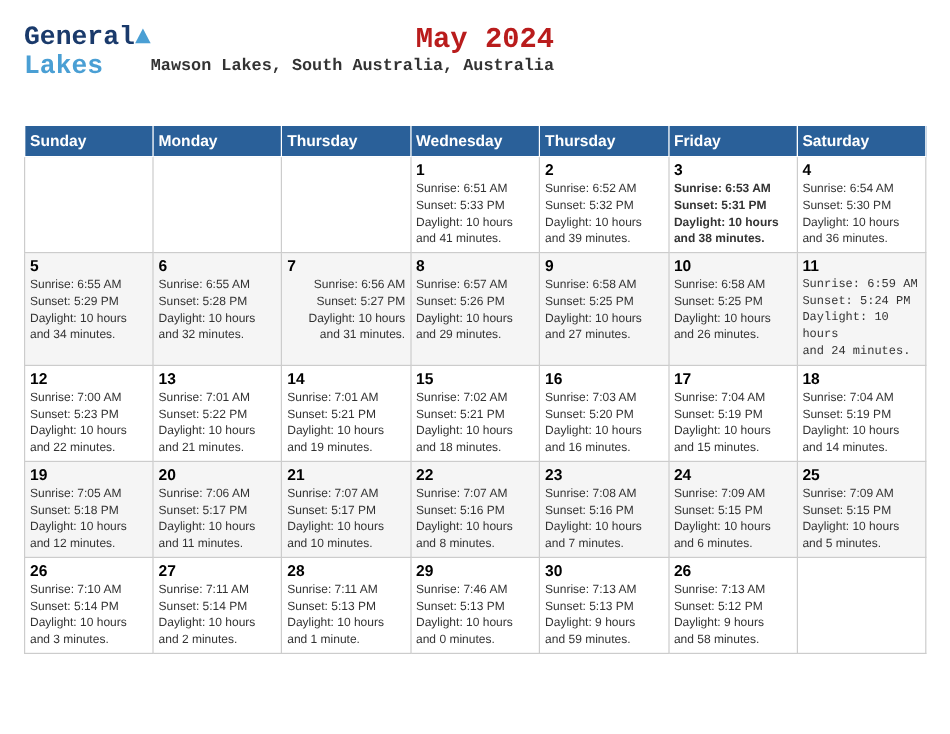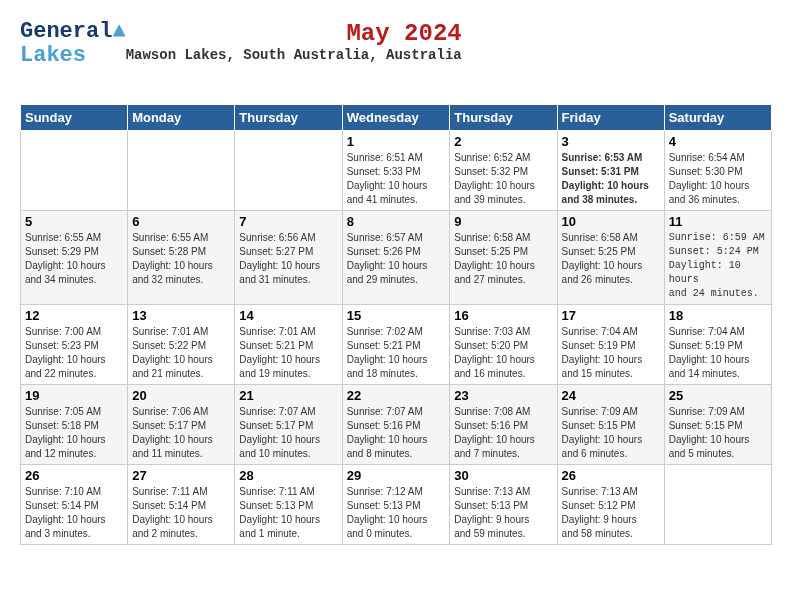--- a/index.html
+++ b/index.html
@@ -150,21 +150,21 @@
         </td>
         <td>
           <span class="day-num">6</span>
           <div class="day-info" style="white-space: pre-line;">Sunrise: 6:55 AM
 Sunset: 5:28 PM
 Daylight: 10 hours
 and 32 minutes.</div>
         </td>
         <td>
           <span class="day-num">7</span>
-          <div class="day-info" style="white-space: pre-line;">Sunrise: 6:56 AM
+          <div class="day-info" style="white-space: pre-line; text-align: right;">Sunrise: 6:56 AM
 Sunset: 5:27 PM
 Daylight: 10 hours
 and 31 minutes.</div>
         </td>
         <td>
           <span class="day-num">8</span>
           <div class="day-info" style="white-space: pre-line;">Sunrise: 6:57 AM
 Sunset: 5:26 PM
 Daylight: 10 hours
 and 29 minutes.</div>
@@ -310,21 +310,21 @@
         </td>
         <td>
           <span class="day-num">28</span>
           <div class="day-info" style="white-space: pre-line;">Sunrise: 7:11 AM
 Sunset: 5:13 PM
 Daylight: 10 hours
 and 1 minute.</div>
         </td>
         <td>
           <span class="day-num">29</span>
-          <div class="day-info" style="white-space: pre-line;">Sunrise: 7:12 AM
+          <div class="day-info" style="white-space: pre-line;">Sunrise: 7:46 AM
 Sunset: 5:13 PM
 Daylight: 10 hours
 and 0 minutes.</div>
         </td>
         <td>
           <span class="day-num">30</span>
           <div class="day-info" style="white-space: pre-line;">Sunrise: 7:13 AM
 Sunset: 5:13 PM
 Daylight: 9 hours
 and 59 minutes.</div>

